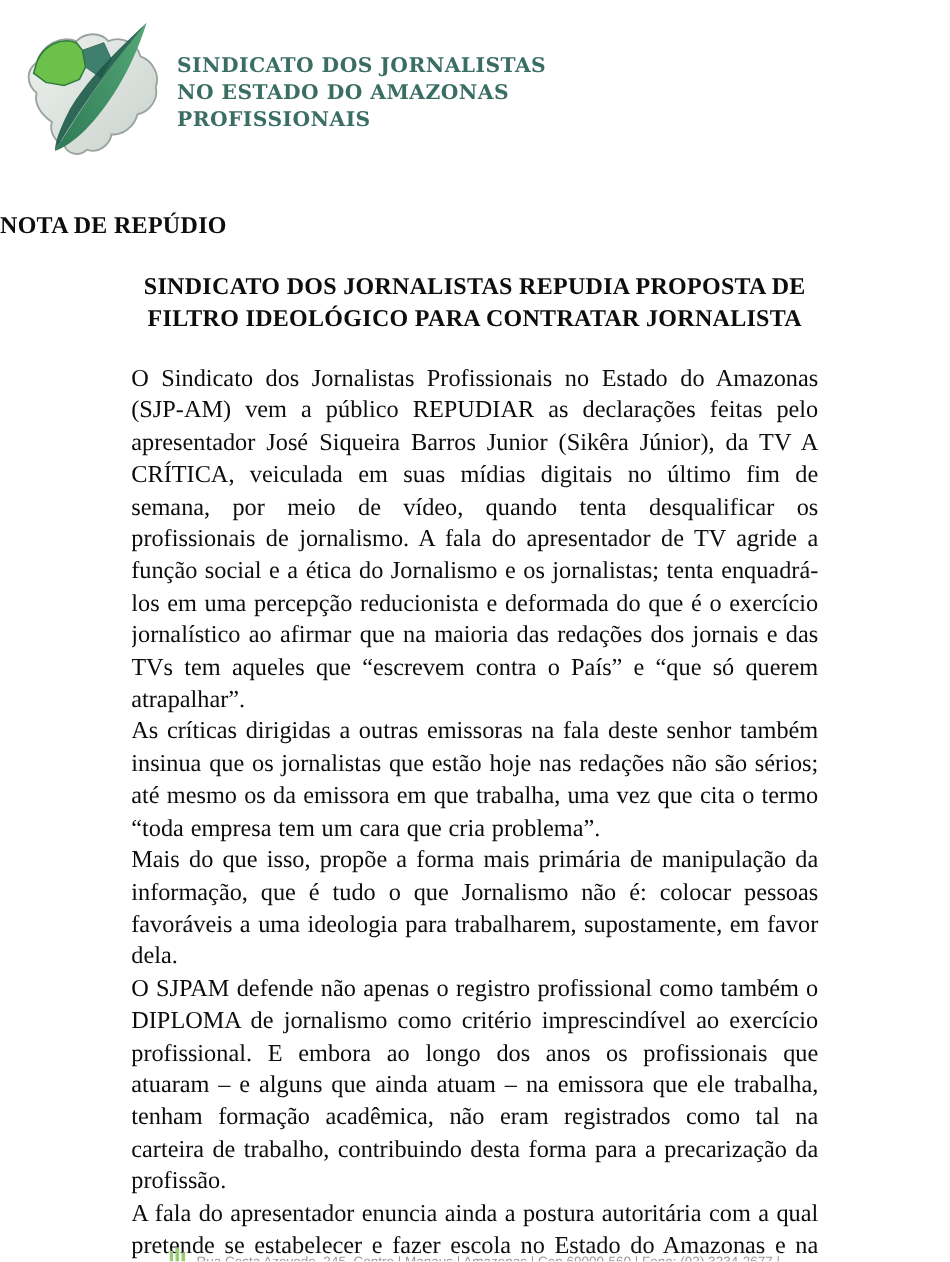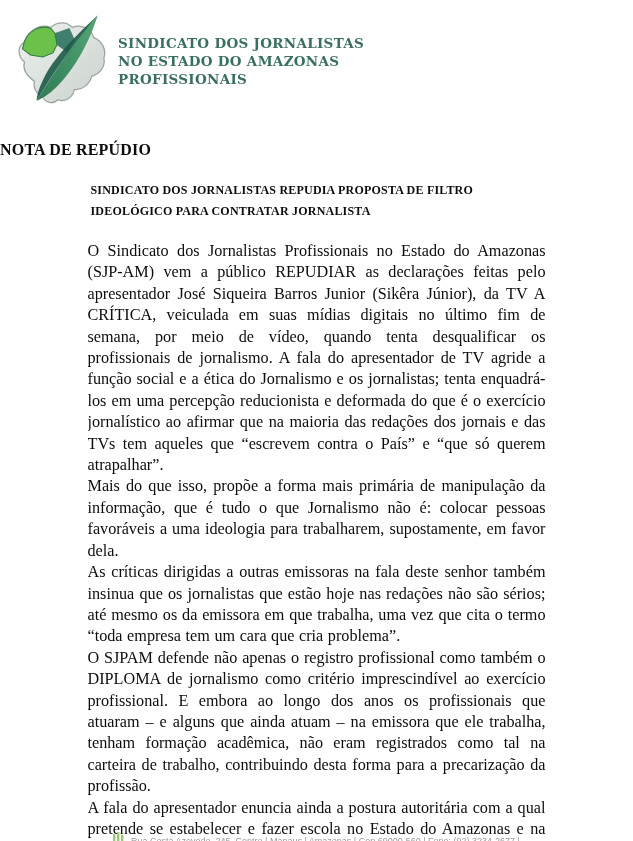--- a/index.html
+++ b/index.html
@@ -32,21 +32,22 @@
   
   .doc-title{
     margin:32px 0 0 0;
     font-size:16px;
     font-weight:bold;
     letter-spacing:.2px;
   }
   .doc-subtitle{
     margin:21px auto 0 auto;
     max-width:452px;
-    font-size:12px;
+    text-align:center;
+    font-size:16px;
     font-weight:bold;
     line-height:21px;
     letter-spacing:.2px;
   }
   
   .content{
     margin:19px auto 0 auto;
     width:458px;
     height:612px;
     overflow:hidden;
@@ -112,22 +113,22 @@
         <div>NO ESTADO DO AMAZONAS</div>
         <div>PROFISSIONAIS</div>
       </div>
   </div>
 
   <h1 class="doc-title">NOTA DE REPÚDIO</h1>
   <h2 class="doc-subtitle">SINDICATO DOS JORNALISTAS REPUDIA PROPOSTA DE FILTRO IDEOLÓGICO PARA CONTRATAR JORNALISTA</h2>
 
   <div class="content">
       <p>O Sindicato dos Jornalistas Profissionais no Estado do Amazonas (SJP-AM) vem a público REPUDIAR as declarações feitas pelo apresentador José Siqueira Barros Junior (Sikêra Júnior), da TV A CRÍTICA, veiculada em suas mídias digitais no último fim de semana, por meio de vídeo, quando tenta desqualificar os profissionais de jornalismo. A fala do apresentador de TV agride a função social e a ética do Jornalismo e os jornalistas; tenta enquadrá-los em uma percepção reducionista e deformada do que é o exercício jornalístico ao afirmar que na maioria das redações dos jornais e das TVs tem aqueles que “escrevem contra o País” e “que só querem atrapalhar”.</p>
+      <p>As críticas dirigidas a outras emissoras na fala deste senhor também insinua que os jornalistas que estão hoje nas redações não são sérios; até mesmo os da emissora em que trabalha, uma vez que cita o termo “toda empresa tem um cara que cria problema”.</p>
       <p>Mais do que isso, propõe a forma mais primária de manipulação da informação, que é tudo o que Jornalismo não é: colocar pessoas favoráveis a uma ideologia para trabalharem, supostamente, em favor dela.</p>
-      <p>As críticas dirigidas a outras emissoras na fala deste senhor também insinua que os jornalistas que estão hoje nas redações não são sérios; até mesmo os da emissora em que trabalha, uma vez que cita o termo “toda empresa tem um cara que cria problema”.</p>
       <p>O SJPAM defende não apenas o registro profissional como também o DIPLOMA de jornalismo como critério imprescindível ao exercício profissional. E embora ao longo dos anos os profissionais que atuaram – e alguns que ainda atuam – na emissora que ele trabalha, tenham formação acadêmica, não eram registrados como tal na carteira de trabalho, contribuindo desta forma para a precarização da profissão.</p>
       <p>A fala do apresentador enuncia ainda a postura autoritária com a qual pretende se estabelecer e fazer escola no Estado do Amazonas e na cidade de Manaus. Na condição de radialista e jornalista, desrespeita seus próprios colegas de profissão. A ideia de que “o Brasil vai começar a mudar” a partir desse tipo de guardiões não é nova, outros com a mesma postura de xerife já desfilaram na história do Jornalismo no Brasil e no Amazonas. Descobriram da pior maneira que a sociedade não aceita o xerifado, venha de onde vier, e os jornalistas, em diferentes frentes de batalha, reposicionaram o exercício legal, legítimo e responsável da profissão.</p>
     </div>
 
   <div class="footer">
     <span class="bars">
       <svg width="11" height="12" viewBox="0 0 11 12" xmlns="http://www.w3.org/2000/svg" aria-hidden="true">
         <rect x="0" y="2" width="2.4" height="10" fill="#9ccb77"></rect>
         <rect x="4" y="0" width="2.4" height="12" fill="#9ccb77"></rect>
         <rect x="8" y="3" width="2.4" height="9" fill="#9ccb77"></rect>

